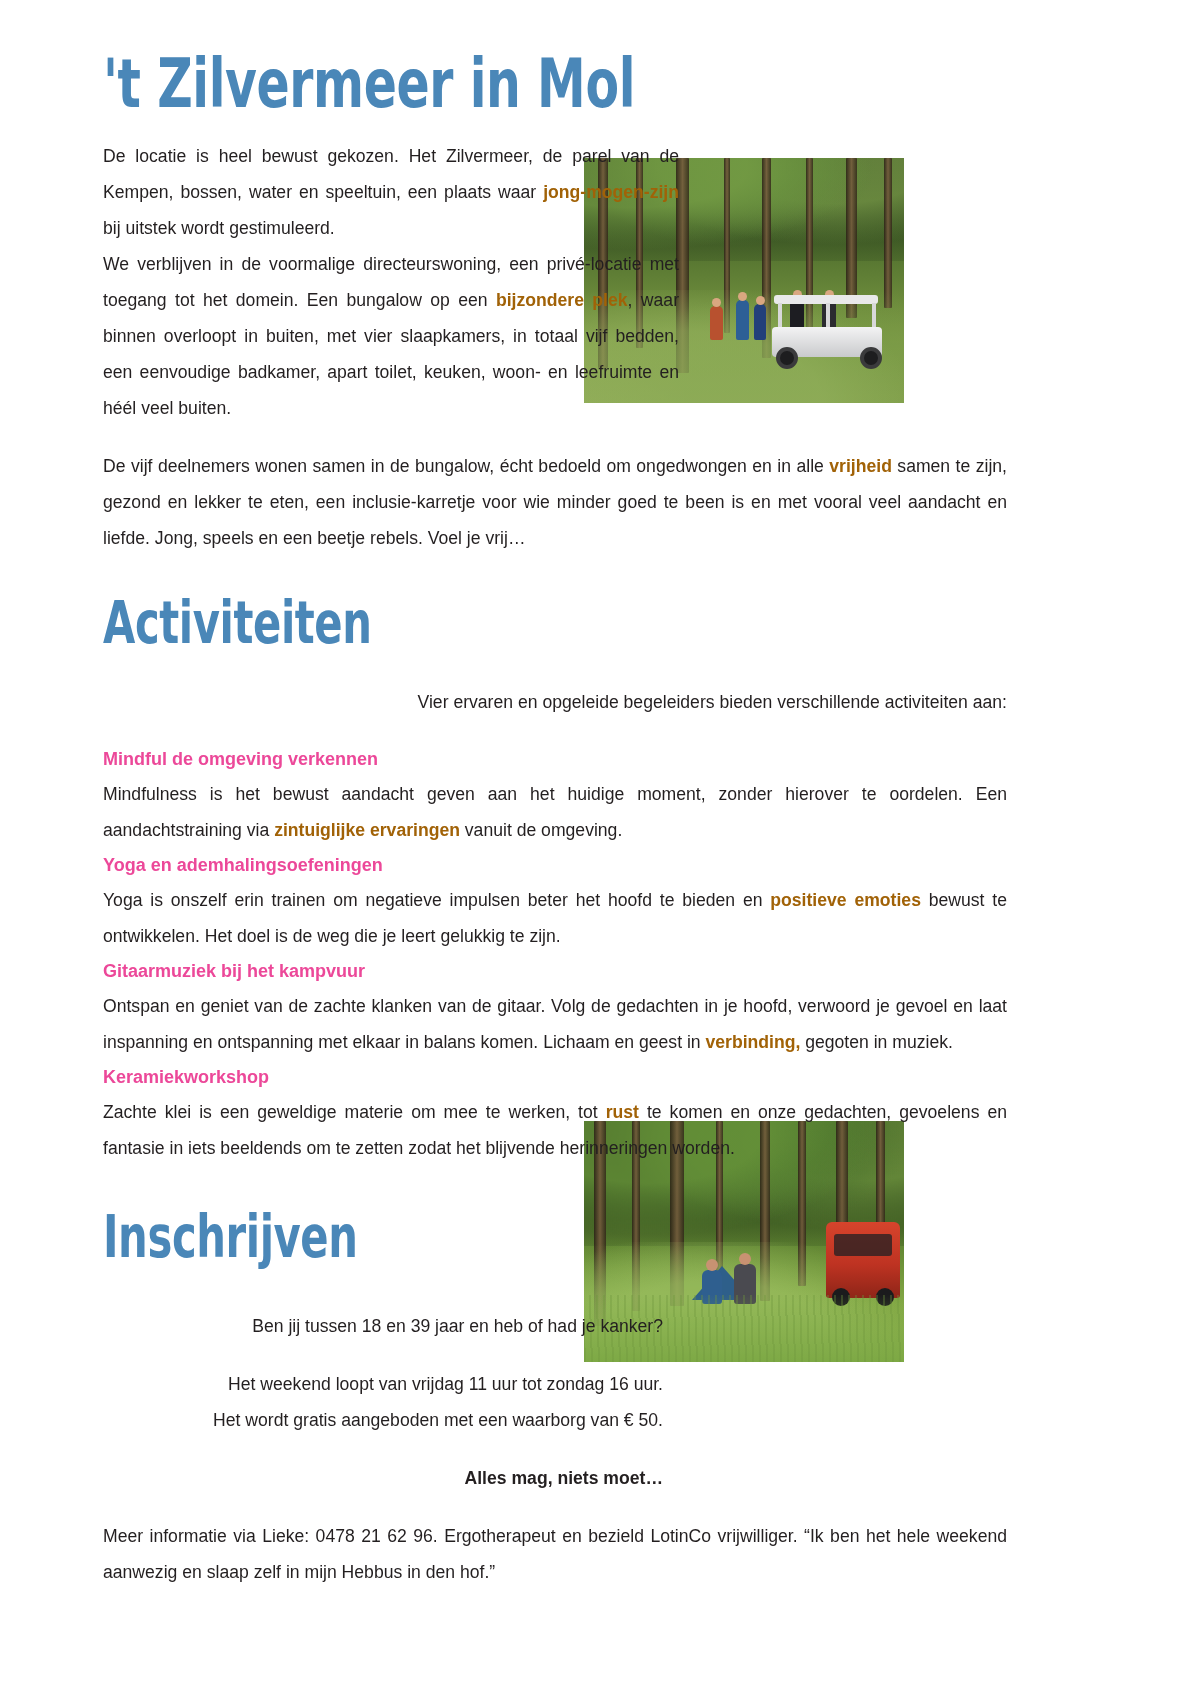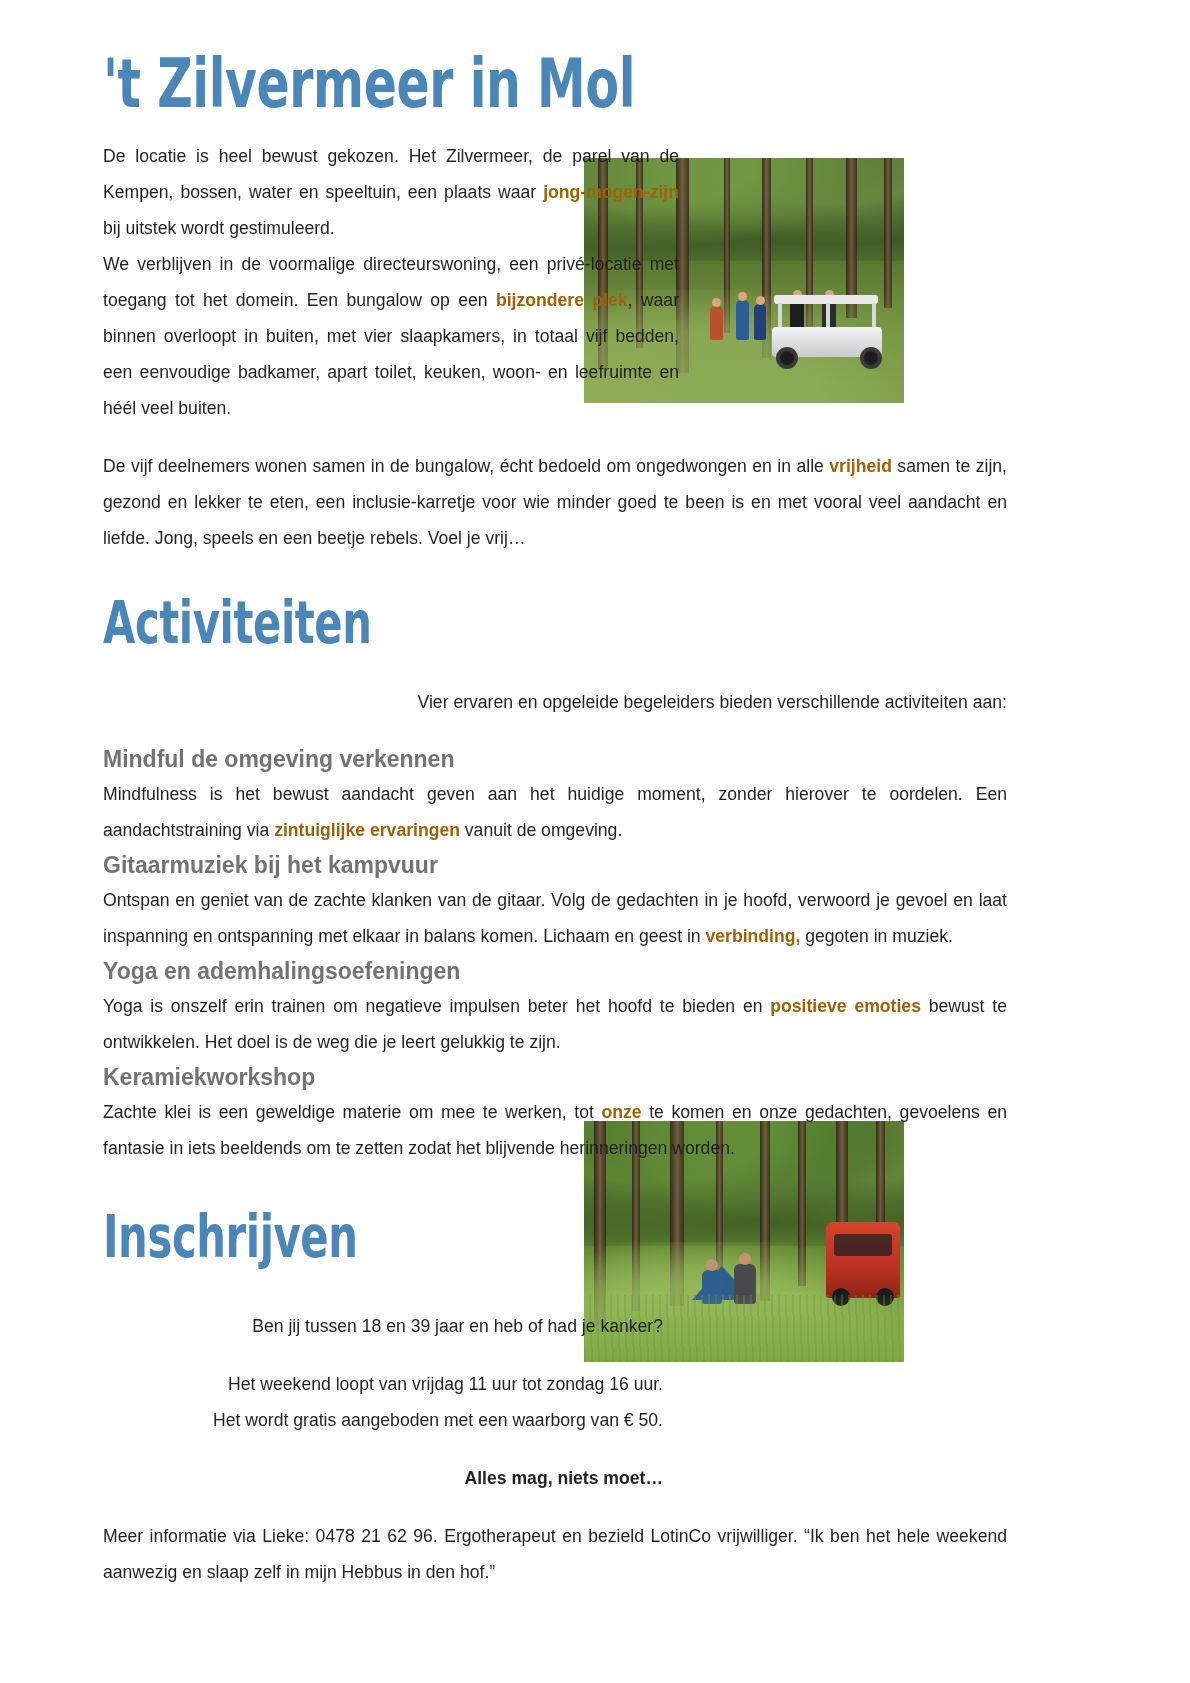--- a/index.html
+++ b/index.html
@@ -58,25 +58,25 @@
     line-height: 36px;
     margin: 0;
     color: #231f20;
     text-align: justify;
     -webkit-hyphens: none;
     hyphens: none;
   }
   p.body.left { text-align: right; }
   .hl { color: #a16207; font-weight: bold; }
   .sub {
-    font-size: 23px;
+    font-size: 18px;
     line-height: 34px;
     font-weight: bold;
     margin: 0;
-    color: #737373;
+    color: #ec4899;
   }
 
   
   .intro-wrap { position: relative; padding-top: 18px; }
   .intro-text {
     width: 576px;
   }
   .photo {
     position: absolute;
     border: 0;
@@ -306,32 +306,32 @@
     <div class="spacer-md"></div>
     <p class="body left full-text">Vier ervaren en opgeleide begeleiders bieden verschillende activiteiten aan:</p>
     <div class="spacer-sm"></div>
 
     <div>
       <p class="sub">Mindful de omgeving verkennen</p>
       <p class="body full-text"><span>Mindfulness is het bewust aandacht geven aan het huidige moment, zonder hierover te oordelen. Een aandachtstraining via </span><span class="hl">zintuiglijke ervaringen</span><span> vanuit de omgeving.</span></p>
     </div>
 
     <div>
+      <p class="sub">Yoga en ademhalingsoefeningen</p>
+      <p class="body full-text"><span>Yoga is onszelf erin trainen om negatieve impulsen beter het hoofd te bieden en </span><span class="hl">positieve emoties</span><span> bewust te ontwikkelen. Het doel is de weg die je leert gelukkig te zijn.</span></p>
+    </div>
+
+    <div>
       <p class="sub">Gitaarmuziek bij het kampvuur</p>
       <p class="body full-text"><span>Ontspan en geniet van de zachte klanken van de gitaar. Volg de gedachten in je hoofd, verwoord je gevoel en laat inspanning en ontspanning met elkaar in balans komen. Lichaam en geest in </span><span class="hl">verbinding,</span><span> gegoten in muziek.</span></p>
     </div>
 
     <div>
-      <p class="sub">Yoga en ademhalingsoefeningen</p>
-      <p class="body full-text"><span>Yoga is onszelf erin trainen om negatieve impulsen beter het hoofd te bieden en </span><span class="hl">positieve emoties</span><span> bewust te ontwikkelen. Het doel is de weg die je leert gelukkig te zijn.</span></p>
-    </div>
-
-    <div>
       <p class="sub">Keramiekworkshop</p>
-      <p class="body full-text"><span>Zachte klei is een geweldige materie om mee te werken, tot </span><span class="hl">onze</span><span> te komen en onze gedachten, gevoelens en fantasie in iets beeldends om te zetten zodat het blijvende herinneringen worden.</span></p>
+      <p class="body full-text"><span>Zachte klei is een geweldige materie om mee te werken, tot </span><span class="hl">rust</span><span> te komen en onze gedachten, gevoelens en fantasie in iets beeldends om te zetten zodat het blijvende herinneringen worden.</span></p>
     </div>
 
     <h2 class="section" id="inschrijven-heading">Inschrijven</h2>
 
     <div class="spacer-lg"></div>
     <div class="register-text">
       <p class="body left">Ben jij tussen 18 en 39 jaar en heb of had je kanker?</p>
       <div class="spacer-sm"></div>
       <p class="body left">Het weekend loopt van vrijdag 11 uur tot zondag 16 uur.</p>
       <p class="body left">Het wordt gratis aangeboden met een waarborg van € 50.</p>

